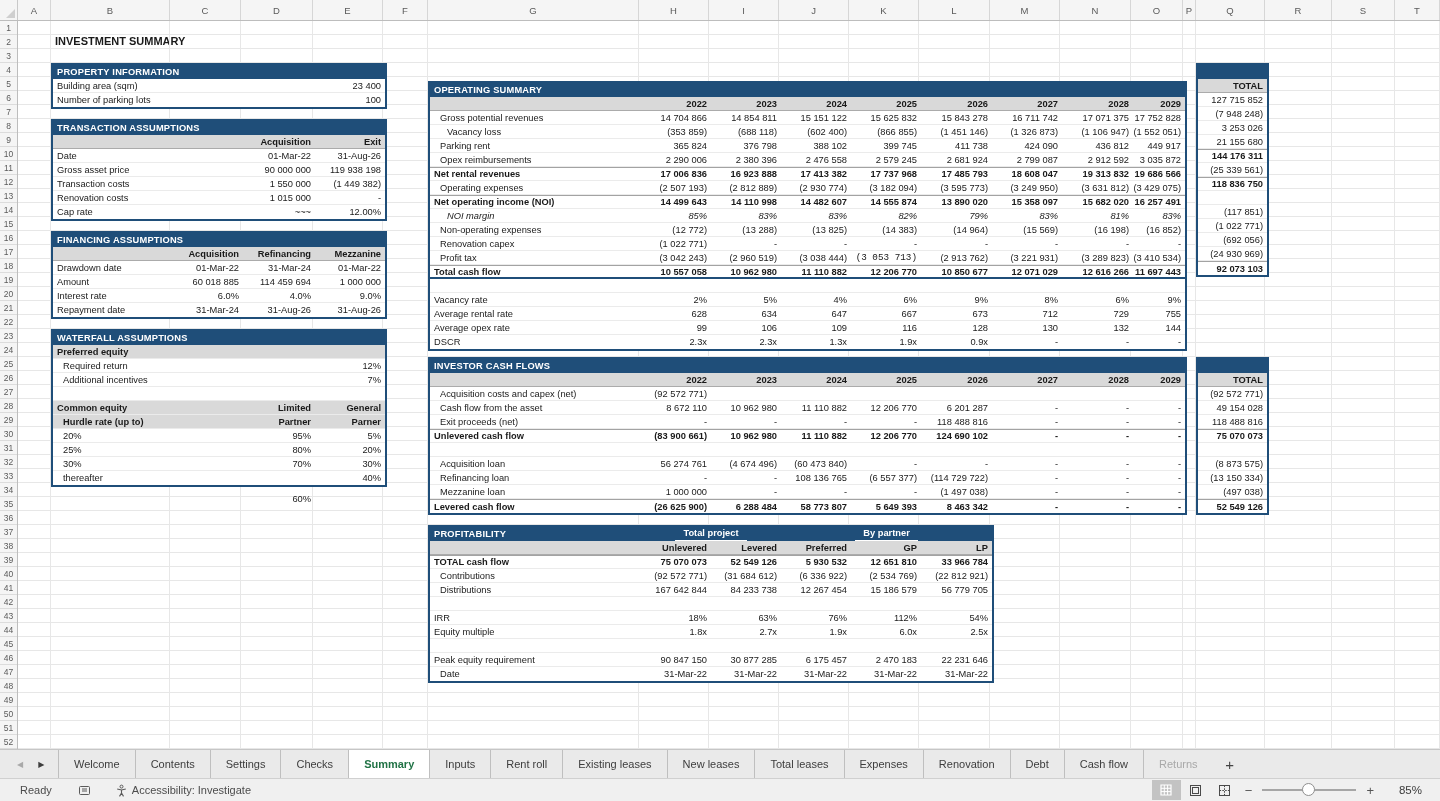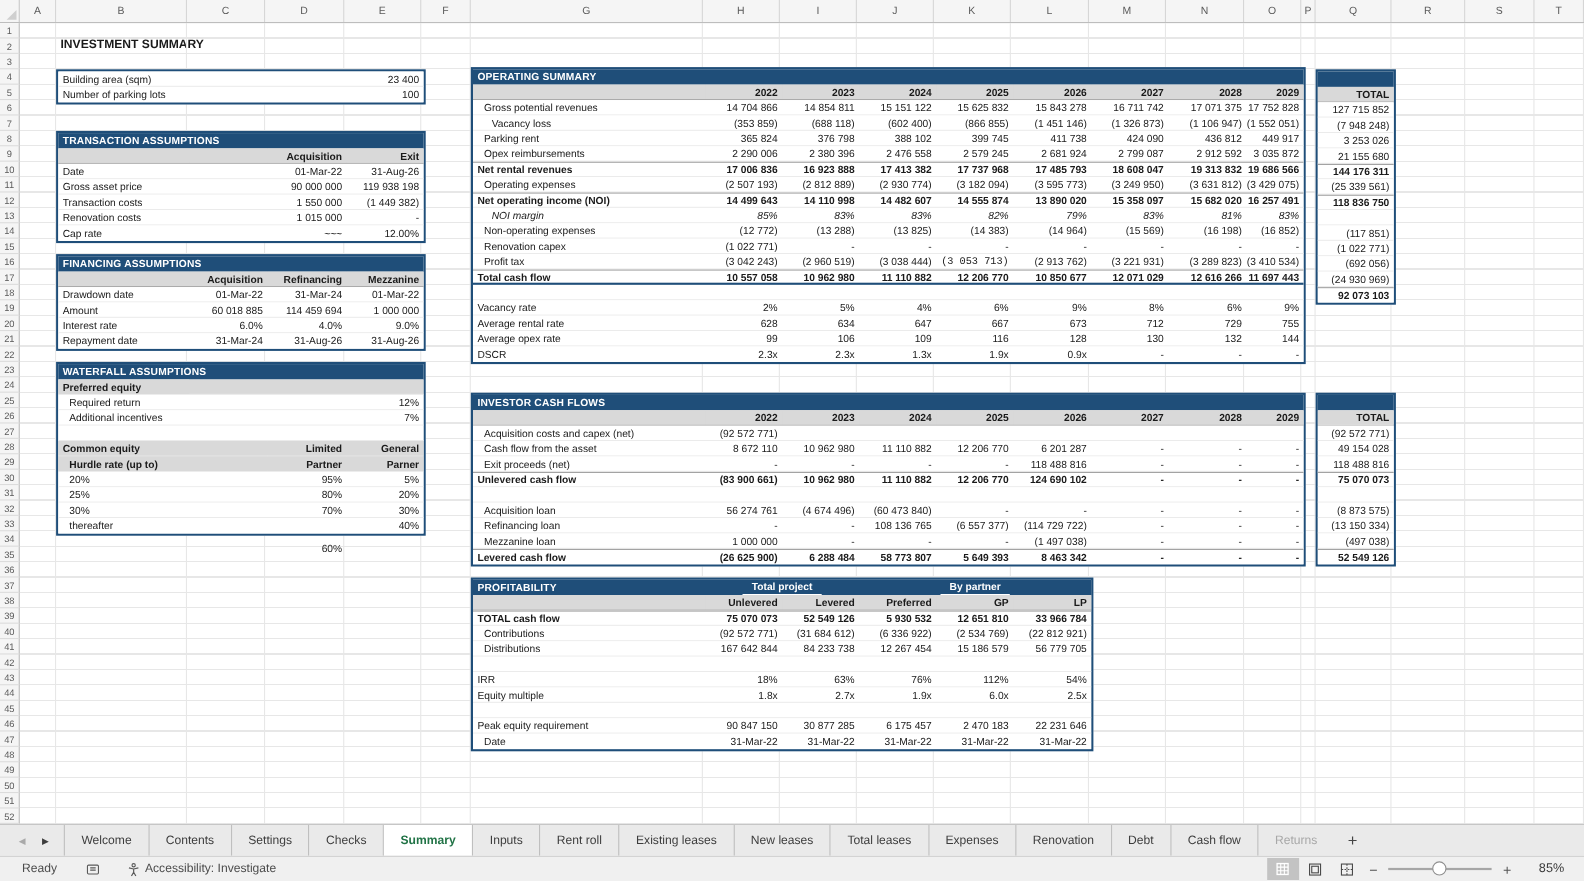--- a/index.html
+++ b/index.html
@@ -164,20 +164,23 @@
       <div class="vline" style="left: 971px;"></div>
       <div class="vline" style="left: 1041px;"></div>
       <div class="vline" style="left: 1112px;"></div>
       <div class="vline" style="left: 1164px;"></div>
       <div class="vline" style="left: 1177px;"></div>
       <div class="vline" style="left: 1246px;"></div>
       <div class="vline" style="left: 1313px;"></div>
       <div class="vline" style="left: 1376px;"></div>
       <div class="vline" style="left: 1421px;"></div>
       <div class="tbl" style="left: 33px; top: 42px; width: 336px;">
+        <div class="trow ttl">
+          <div class="tlab" style="flex: 1 1 0%;">PROPERTY INFORMATION</div>
+        </div>
         <div class="trow ">
           <div class="c lab" style="width: 119px;">Building area (sqm)</div>
           <div class="c num" style="width: 71px;"></div>
           <div class="c num" style="width: 72px;"></div>
           <div class="c num" style="width: 70px;">23 400</div>
         </div>
         <div class="trow ">
           <div class="c lab" style="width: 119px;">Number of parking lots</div>
           <div class="c num" style="width: 71px;"></div>
           <div class="c num" style="width: 72px;"></div>
@@ -312,21 +315,21 @@
           <div class="c num" style="width: 72px;">70%</div>
           <div class="c num" style="width: 70px;">30%</div>
         </div>
         <div class="trow d1">
           <div class="c lab" style="width: 119px;">thereafter</div>
           <div class="c num" style="width: 71px;"></div>
           <div class="c num" style="width: 72px; margin-top: 28px;">60%</div>
           <div class="c num" style="width: 70px;">40%</div>
         </div>
       </div>
-      <div class="tbl" style="left: 410px; top: 40px; width: 759px;">
+      <div class="tbl" style="left: 410px; top: 60px; width: 759px;">
         <div class="trow ttl">
           <div class="tlab" style="flex: 1 1 0%;">OPERATING SUMMARY</div>
         </div>
         <div class="trow ch">
           <div class="c lab" style="width: 211px;"></div>
           <div class="c num" style="width: 70px;">2022</div>
           <div class="c num" style="width: 70px;">2023</div>
           <div class="c num" style="width: 70px;">2024</div>
           <div class="c num" style="width: 70px;">2025</div>
           <div class="c num" style="width: 71px;">2026</div>

